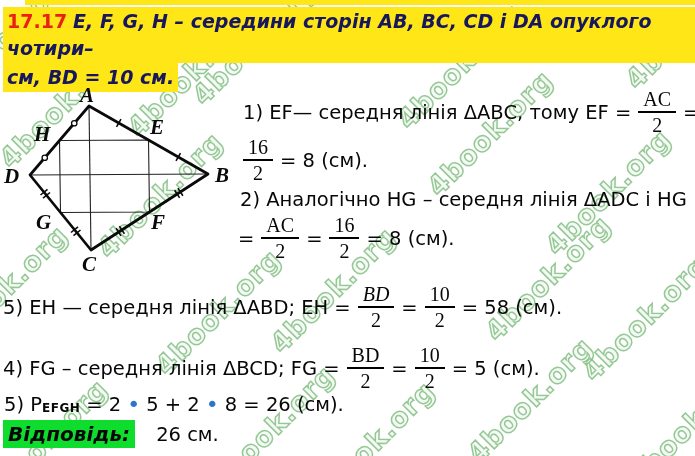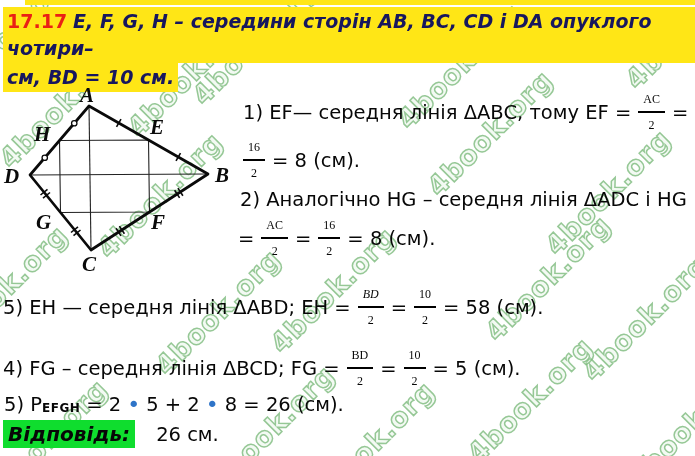--- a/index.html
+++ b/index.html
@@ -23,21 +23,21 @@
     display:table;background:#ffe616;padding:1px 4px;
     font:italic 700 19px/27px "DejaVu Sans",sans-serif;color:#17175e;
   }
   .pnum{color:#ea2015;font-style:normal;margin-right:6px;}
   
   .diagram{position:absolute;left:0;top:86px;z-index:3;}
   .vlabel{font:italic 700 21px "Liberation Serif","DejaVu Serif",serif;fill:#0a0a0a;}
   
   .row{position:absolute;display:flex;align-items:center;font-size:19.5px;z-index:3;white-space:nowrap;}
   .frac{display:inline-flex;flex-direction:column;align-items:center;margin:0 7px;
-        font-family:"Liberation Serif","DejaVu Serif",serif;font-size:12px;line-height:22px;}
+        font-family:"Liberation Serif","DejaVu Serif",serif;font-size:20px;line-height:22px;}
   .frac .num{border-bottom:2px solid #000;padding:0 5px 1px;}
   .frac .den{padding-top:1px;}
   .it{font-style:italic;}
   .dot{color:#2e74c8;font-size:22px;margin:0 6px;}
   .sub{font-size:12px;font-weight:700;position:relative;top:4px;letter-spacing:0.5px;}
   .ans-label{background:#0fdd2e;font:italic 700 20px "DejaVu Sans",sans-serif;padding:2px 5px;}
   .ans-value{margin-left:21px;}
   .sp{margin-left:6px;}
 </style>
 </head>

